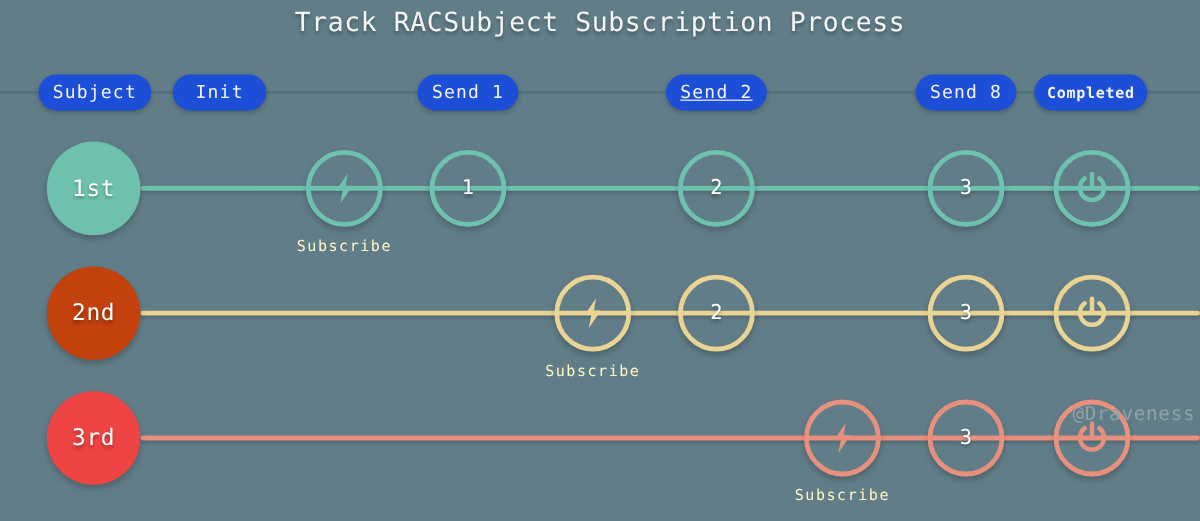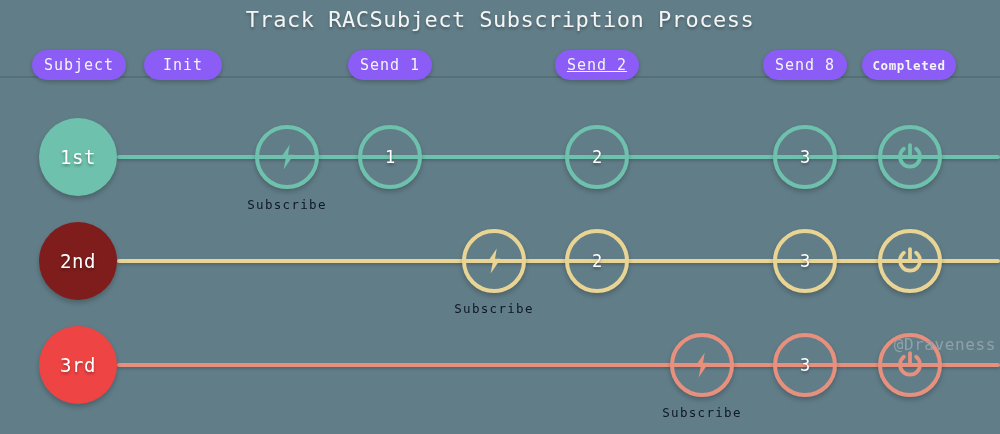--- a/index.html
+++ b/index.html
@@ -23,24 +23,24 @@
   }
 
   
   .header-rail{
     position:absolute;left:0;top:76px;width:1000px;height:2px;
     background:#566f79;
   }
   .pill{
     position:absolute;
     transform:translate(-50%,-50%);
-    top:65px;
+    top:77px;
     height:30px;
     border-radius:16px;
-    background:#8b5cf6;
+    background:#1d4ed8;
     color:#f2f5f6;
     display:flex;align-items:center;justify-content:center;
     font-size:15px;
     letter-spacing:1px;
     box-shadow:0 2px 4px rgba(0,0,0,.22);
     white-space:nowrap;
   }
   .pill.small{font-size:12.5px;letter-spacing:.6px;font-weight:bold;}
 
   
@@ -70,21 +70,21 @@
     background:transparent;
     color:#ffffff;font-size:17px;
     text-shadow:0 2px 3px rgba(0,0,0,.32);
   }
   .node.ring.icon{width:56px;height:56px;}
   .sublabel{
     position:absolute;top:95px;
     transform:translateX(-50%);
     font-size:12.5px;
     letter-spacing:1.3px;
-    color:#0f172a;
+    color:#fef9c3;
     white-space:nowrap;
   }
   .glyph{display:block;width:30px;height:30px;}
   .watermark{
     position:absolute;right:4px;bottom:8px;
     font-size:16px;letter-spacing:.6px;
     color:#8fa2a9;
   }
 </style>
 </head>
@@ -119,21 +119,21 @@
         <div class="node ring" style="left: 805px; border-color: rgb(110, 194, 173);">3</div>
         <div class="node ring icon" style="left: 910px; border-color: rgb(110, 194, 173);">
           <svg class="glyph" viewBox="0 0 24 24" aria-hidden="true">
             <path d="M7.1 5.4a8 8 0 1 0 9.8 0" fill="none" stroke="#6ec2ad" stroke-width="3" stroke-linecap="round"></path>
             <line x1="12" y1="2.4" x2="12" y2="11.2" stroke="#6ec2ad" stroke-width="3" stroke-linecap="round"></line>
           </svg>
         </div>
       </div>
       <div class="row" style="top: 206px;">
         <div class="line" style="left: 117px; width: 883px; background: rgb(233, 212, 148);"></div>
-        <div class="node start" style="left: 78px; background: #7f1d1d;">2nd</div>
+        <div class="node start" style="left: 78px; background: #c2410c;">2nd</div>
         <div class="sublabel" style="left: 494px;">Subscribe</div>
         <div class="node ring icon" style="left: 494px; border-color: rgb(233, 212, 148);">
           <svg class="glyph" viewBox="0 0 24 24" aria-hidden="true">
             <path d="M14.2 2 6.6 13.2h4.4L9.3 22l8.1-11.8h-4.6z" fill="#e9d494"></path>
           </svg>
         </div>
         <div class="node ring" style="left: 597px; border-color: rgb(233, 212, 148);">2</div>
         <div class="node ring" style="left: 805px; border-color: rgb(233, 212, 148);">3</div>
         <div class="node ring icon" style="left: 910px; border-color: rgb(233, 212, 148);">
           <svg class="glyph" viewBox="0 0 24 24" aria-hidden="true">

